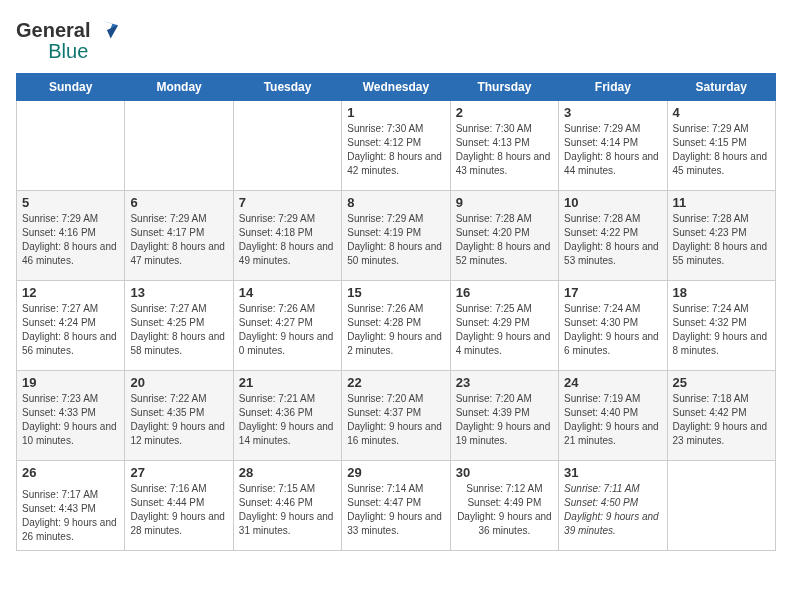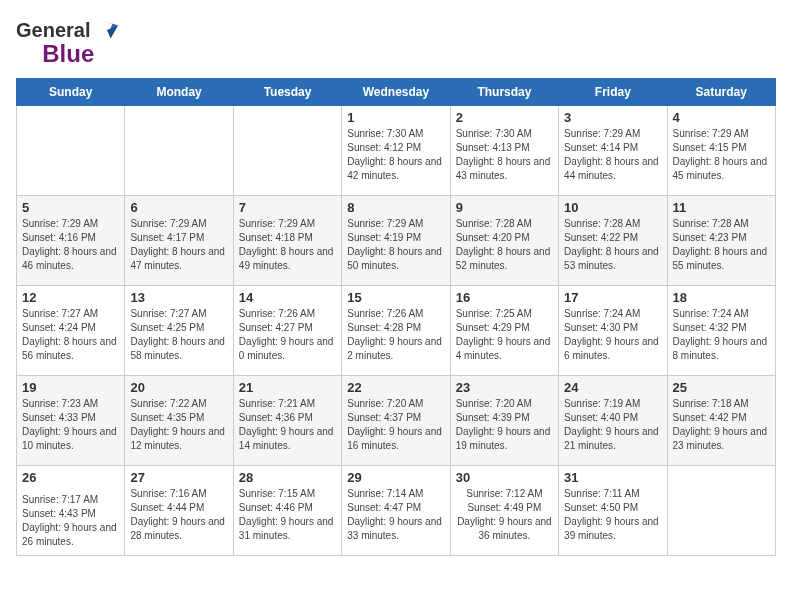--- a/index.html
+++ b/index.html
@@ -91,21 +91,21 @@
 <div class="header">
   <div class="logo">
     <div style="display:flex; flex-direction:column; align-items:center;">
       <div style="display:flex; align-items:center;">
         <span style="font-size:20px; font-weight:bold; color:#333;">General</span>
         <svg class="logo-icon" viewBox="0 0 30 30" xmlns="http://www.w3.org/2000/svg" style="margin-left:2px;">
           <polygon points="10,5 28,10 18,18 22,8" fill="#2a6db5"></polygon>
           <polygon points="16,15 28,10 20,24" fill="#1a4d8a"></polygon>
         </svg>
       </div>
-      <span style="font-size:24px; font-weight:bold; color:#701a75; margin-top:-4px;">Blue</span>
+      <span style="font-size:20px; font-weight:normal; color:#0f766e; margin-top:-4px;">Blue</span>
     </div>
   </div>
   <div class="title-block">
   </div>
 </div>
 
 <table>
   <thead>
     <tr>
     <th>Sunday</th>
@@ -305,20 +305,20 @@
 Daylight: 9 hours and 33 minutes.</div>
         </td>
         <td>
           <span class="day-number">30</span>
           <div class="day-info" style="white-space: pre-line; text-align: center;">Sunrise: 7:12 AM
 Sunset: 4:49 PM
 Daylight: 9 hours and 36 minutes.</div>
         </td>
         <td>
           <span class="day-number">31</span>
-          <div class="day-info" style="white-space: pre-line;">Sunrise: 7:11 AM
+          <div class="day-info" style="white-space: pre-line; font-style: italic;">Sunrise: 7:11 AM
 Sunset: 4:50 PM
 Daylight: 9 hours and 39 minutes.</div>
         </td>
         <td class="empty"></td>
       </tr>
     </tbody>
 </table>
 
 </body></html>

